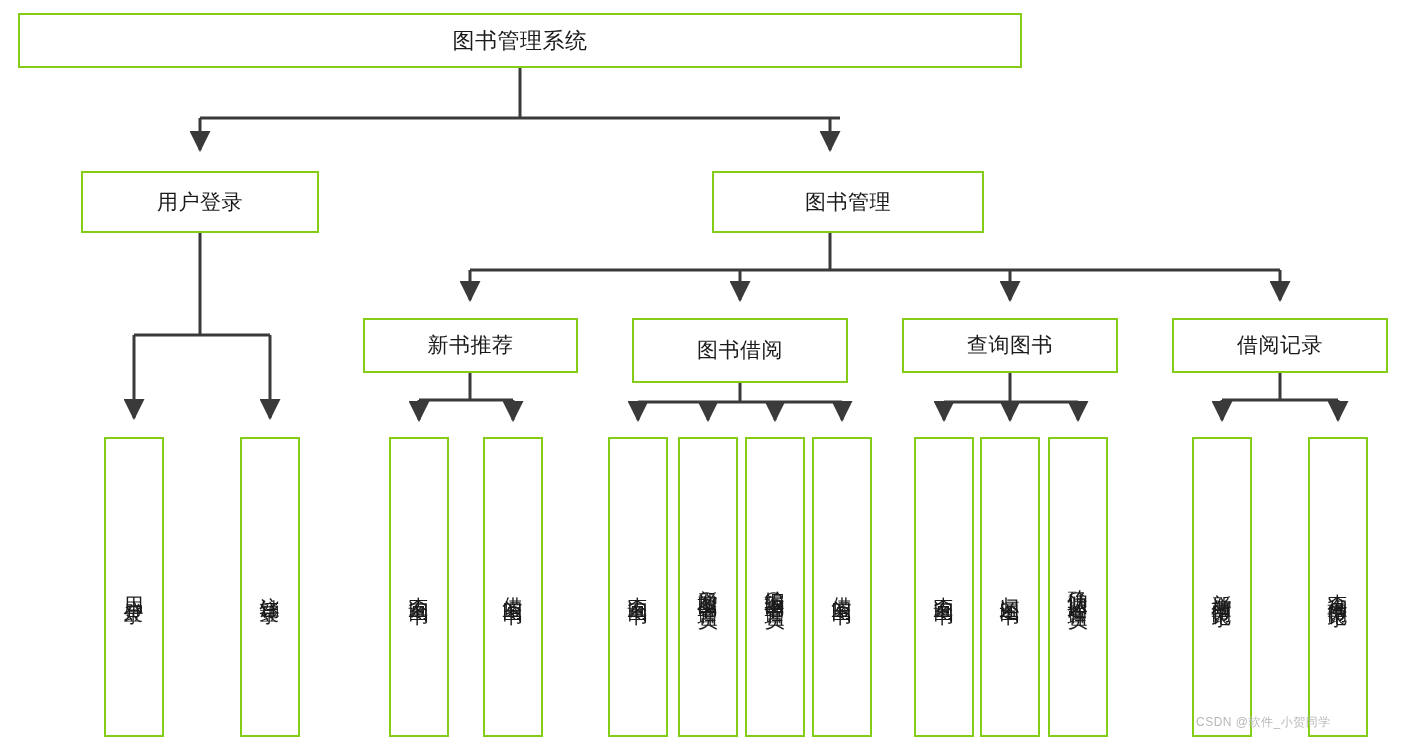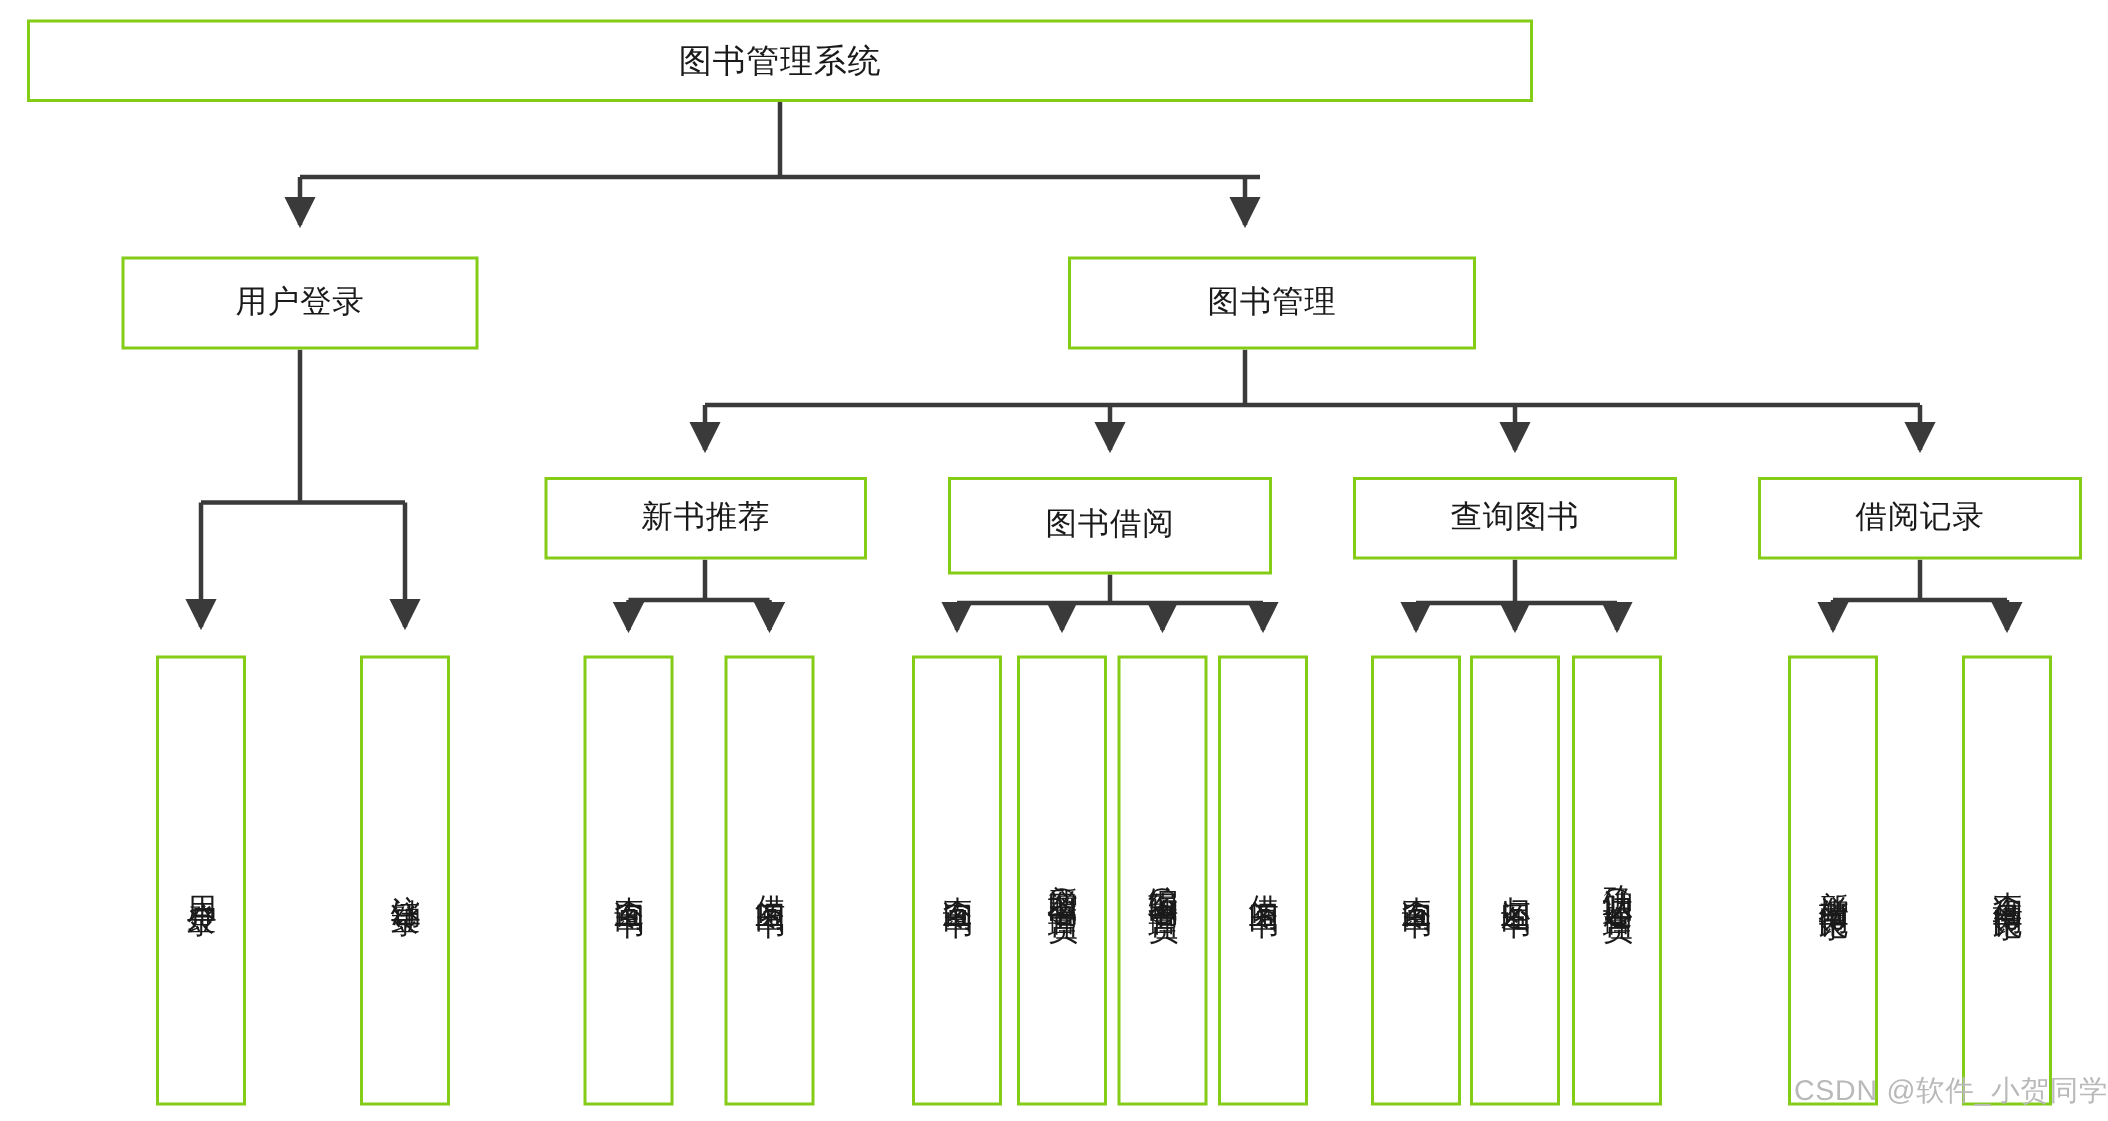--- a/index.html
+++ b/index.html
@@ -59,21 +59,21 @@
     text-orientation: upright;
     font-size: 20px;
     letter-spacing: 3px;
     line-height: 1.0;
     white-space: nowrap;
   }
   #watermark {
     position: absolute;
     left: 1196px;
     top: 714px;
-    font-size: 19px;
+    font-size: 12px;
     color: #b9b9b9;
     letter-spacing: 0.5px;
     white-space: nowrap;
     font-family: "Liberation Sans", "DejaVu Sans", sans-serif;
   }
 </style>
 </head>
 <body>
 
 <div id="diagram-root">

